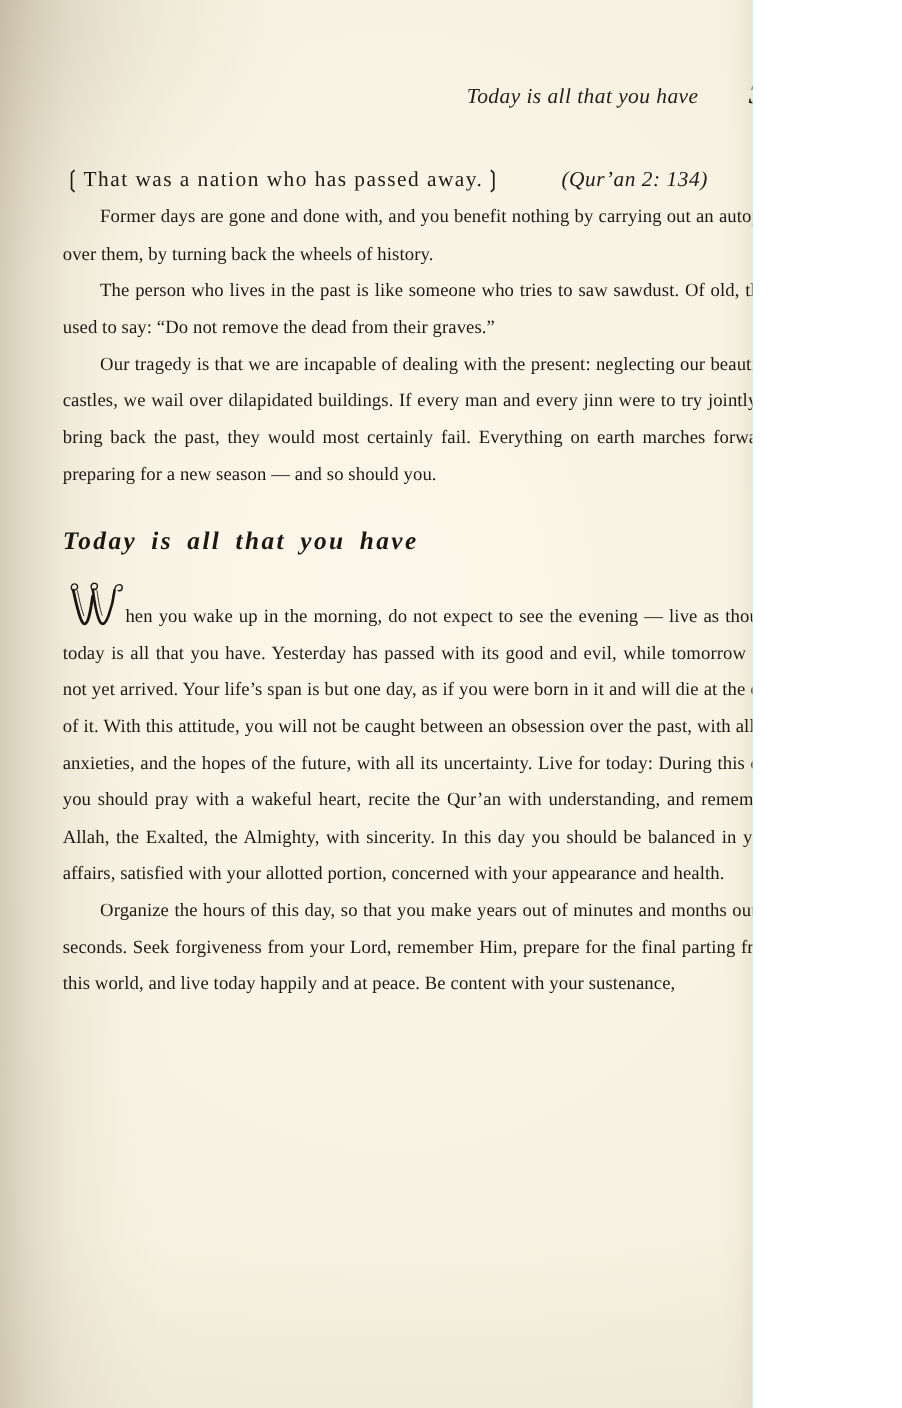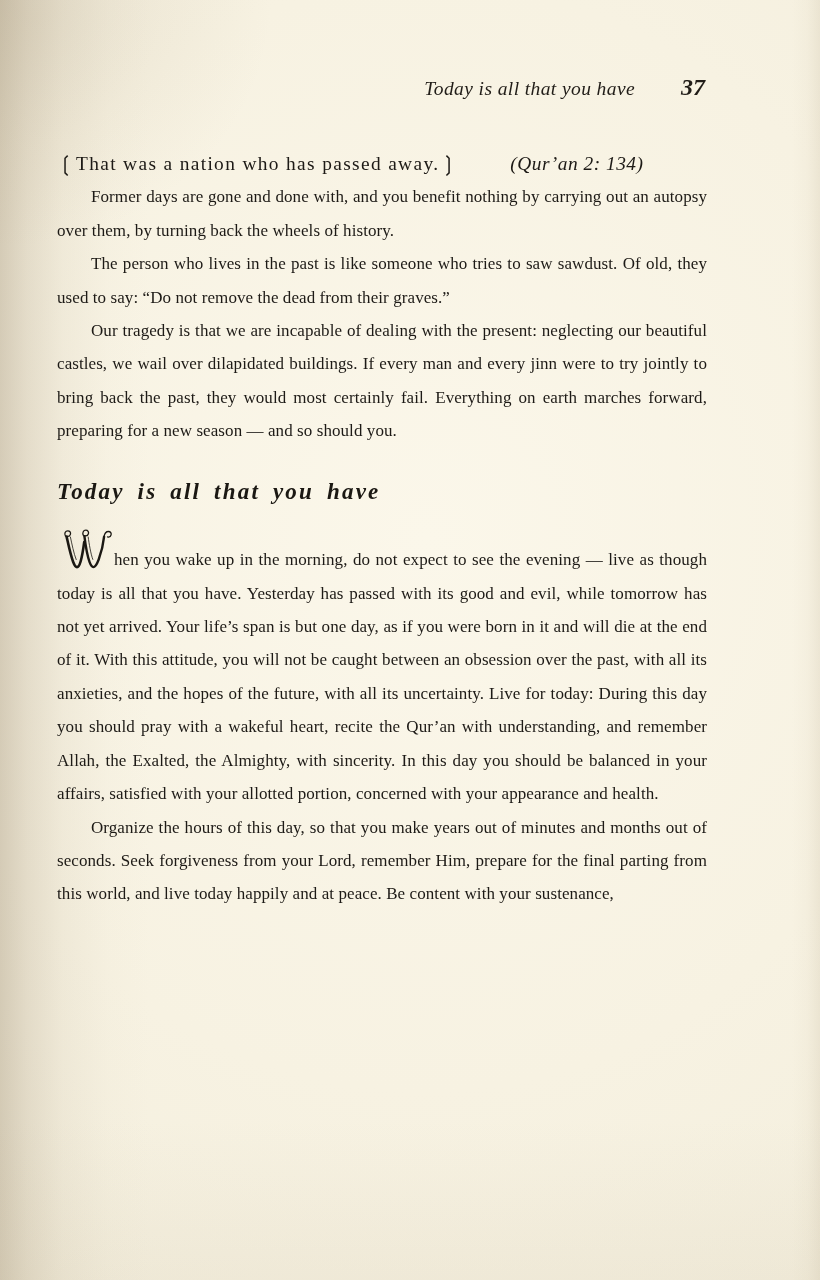--- a/index.html
+++ b/index.html
@@ -9,21 +9,21 @@
     background: #ffffff;
   }
 
   body {
     font-family: "Liberation Serif", "DejaVu Serif", serif;
   }
 
   
   .page {
     position: relative;
-    width: 820px;
+    width: 684px;
     height: 1280px;
     overflow: hidden;
     background: #86efac;
     box-sizing: border-box;
     text-decoration: underline;
   }
 
   
   .paper-tone {
     position: absolute;

